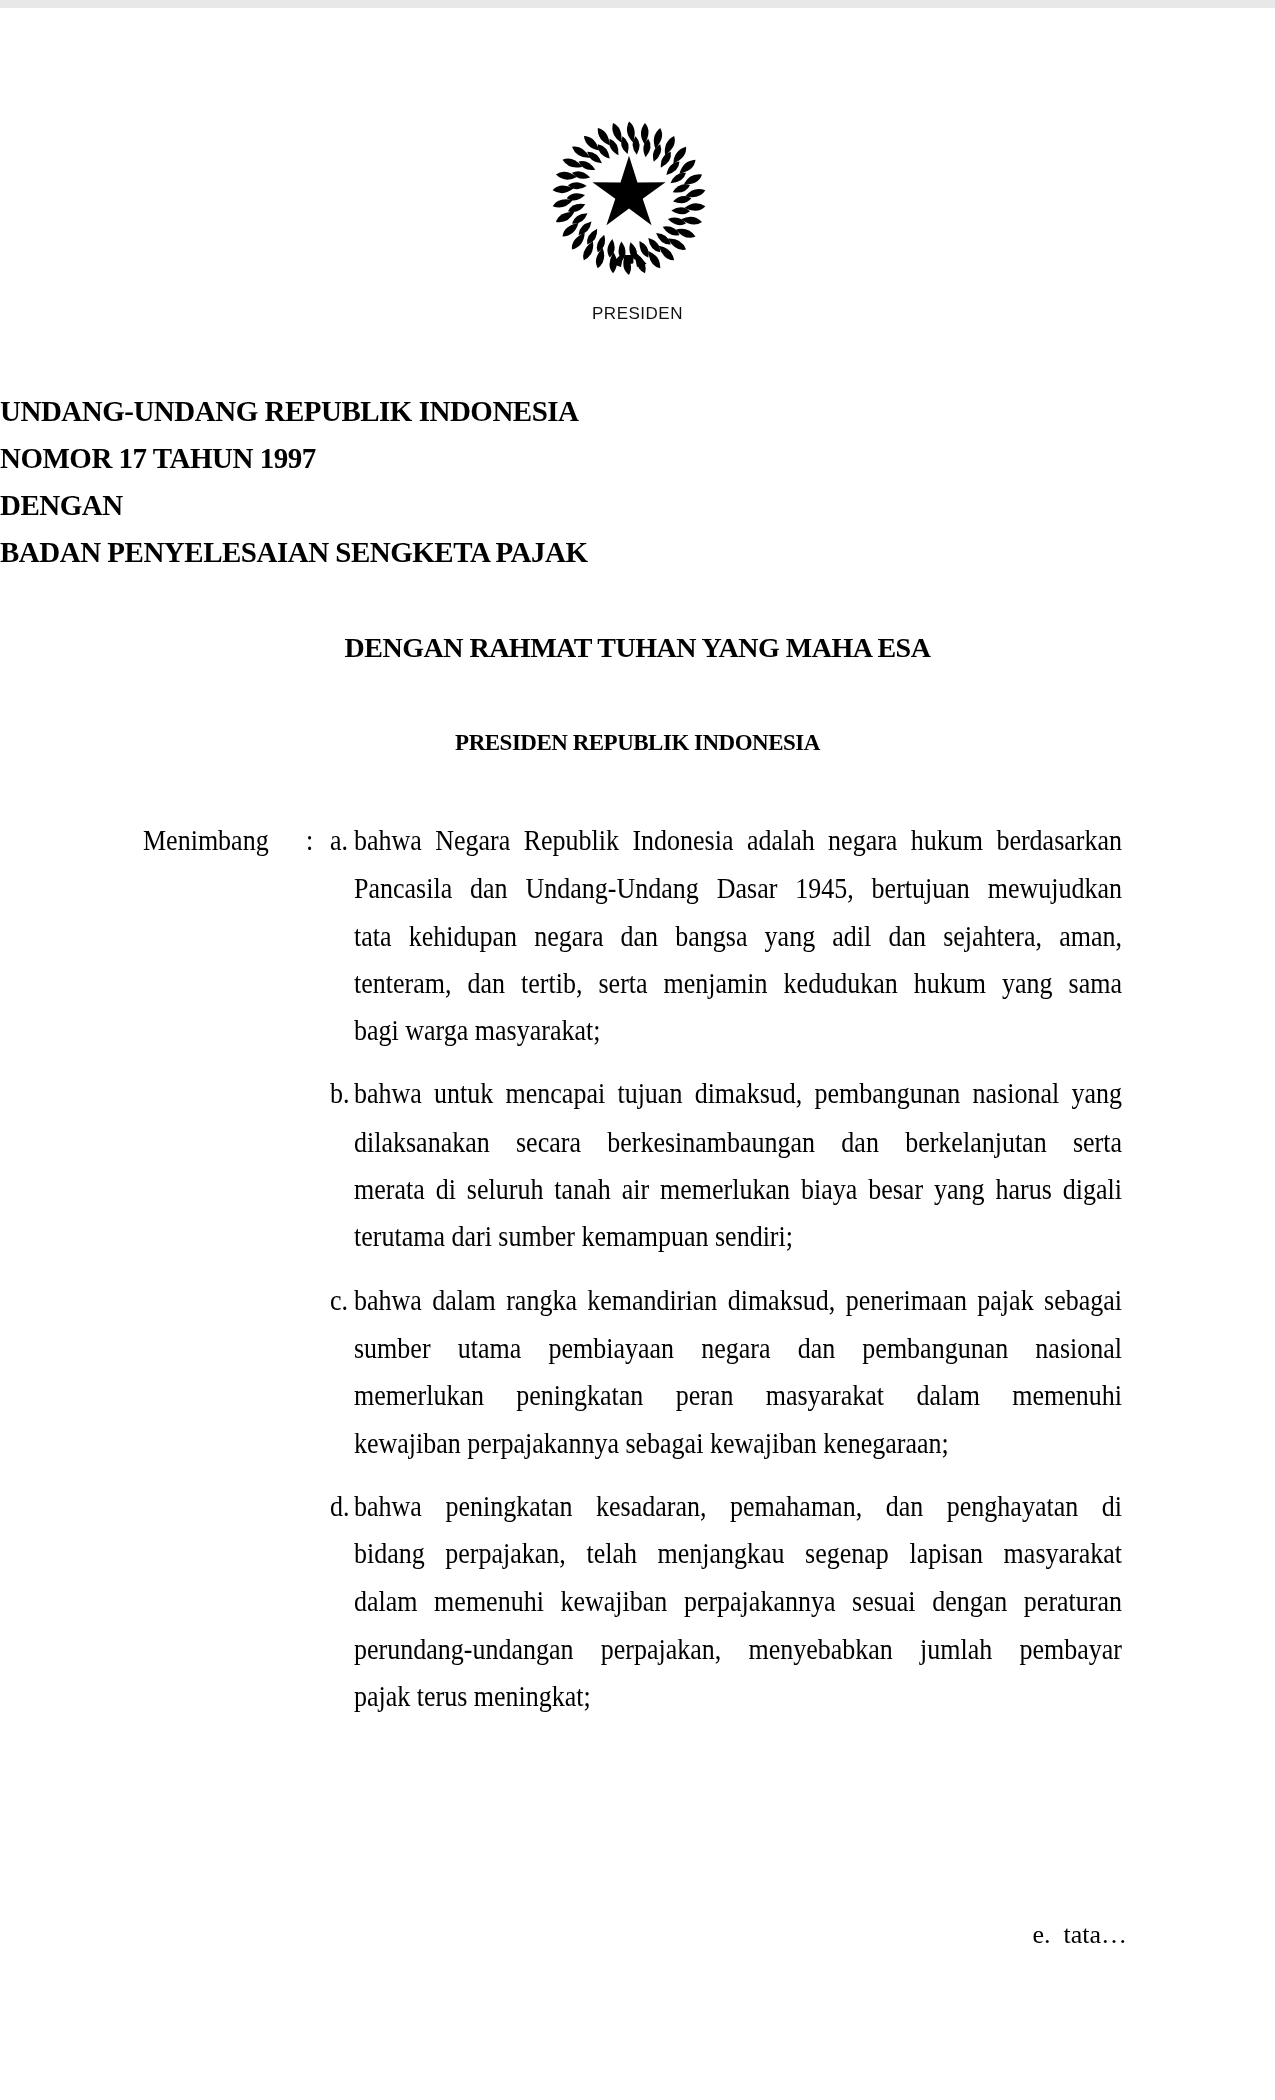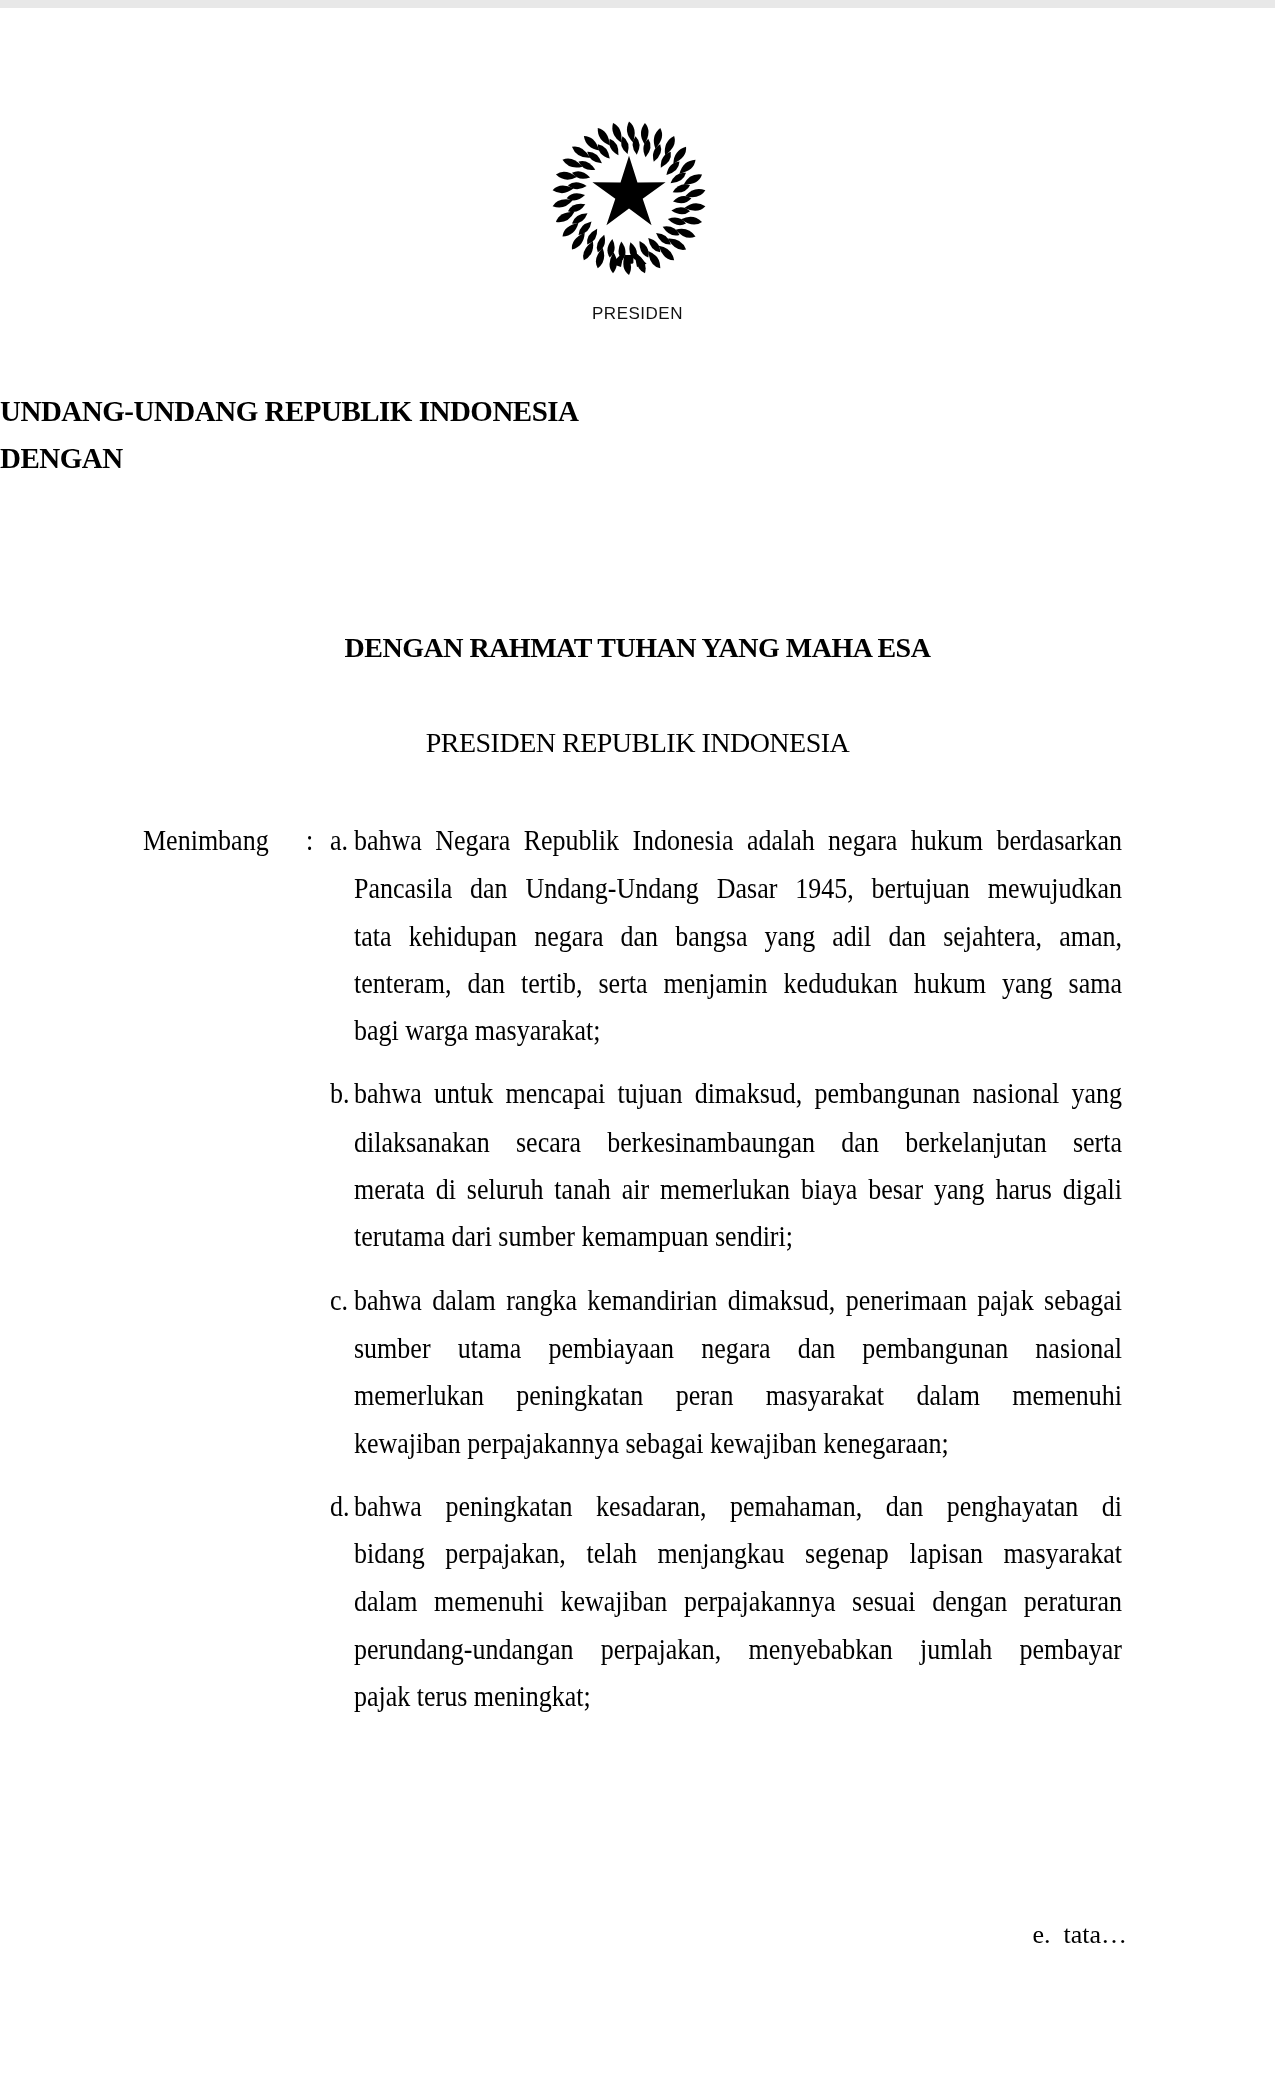--- a/index.html
+++ b/index.html
@@ -50,22 +50,22 @@
     font-weight: bold;
     font-size: 28px;
     line-height: 44px;
     letter-spacing: -0.5px;
   }
   .authority {
     position: absolute;
     left: 0; right: 0;
     top: 713px;
     text-align: center;
-    font-weight: normal;
-    font-size: 28px;
+    font-weight: bold;
+    font-size: 23px;
     line-height: 44px;
     letter-spacing: -0.5px;
   }
 
   
   .considerations {
     position: absolute;
     left: 0; right: 0;
     top: 809px;
     font-size: 26px;
@@ -192,21 +192,23 @@
       <rect x="-5.5" y="-7" width="11" height="11" rx="2"></rect>
     </g>
   </svg>
 
   <div class="letterhead">
     <div>PRESIDEN</div>
   </div>
 
   <div class="title-block">
     <div>UNDANG-UNDANG REPUBLIK INDONESIA</div>
+    <div>NOMOR 17 TAHUN 1997</div>
     <div>DENGAN</div>
+    <div>BADAN PENYELESAIAN SENGKETA PAJAK</div>
   </div>
 
   <div class="invocation">DENGAN RAHMAT TUHAN YANG MAHA ESA</div>
   <div class="authority">PRESIDEN REPUBLIK INDONESIA</div>
 
   <div class="considerations">
     <span class="consider-label">Menimbang</span>
     <span class="consider-colon">:</span>
 
     <div class="items">

